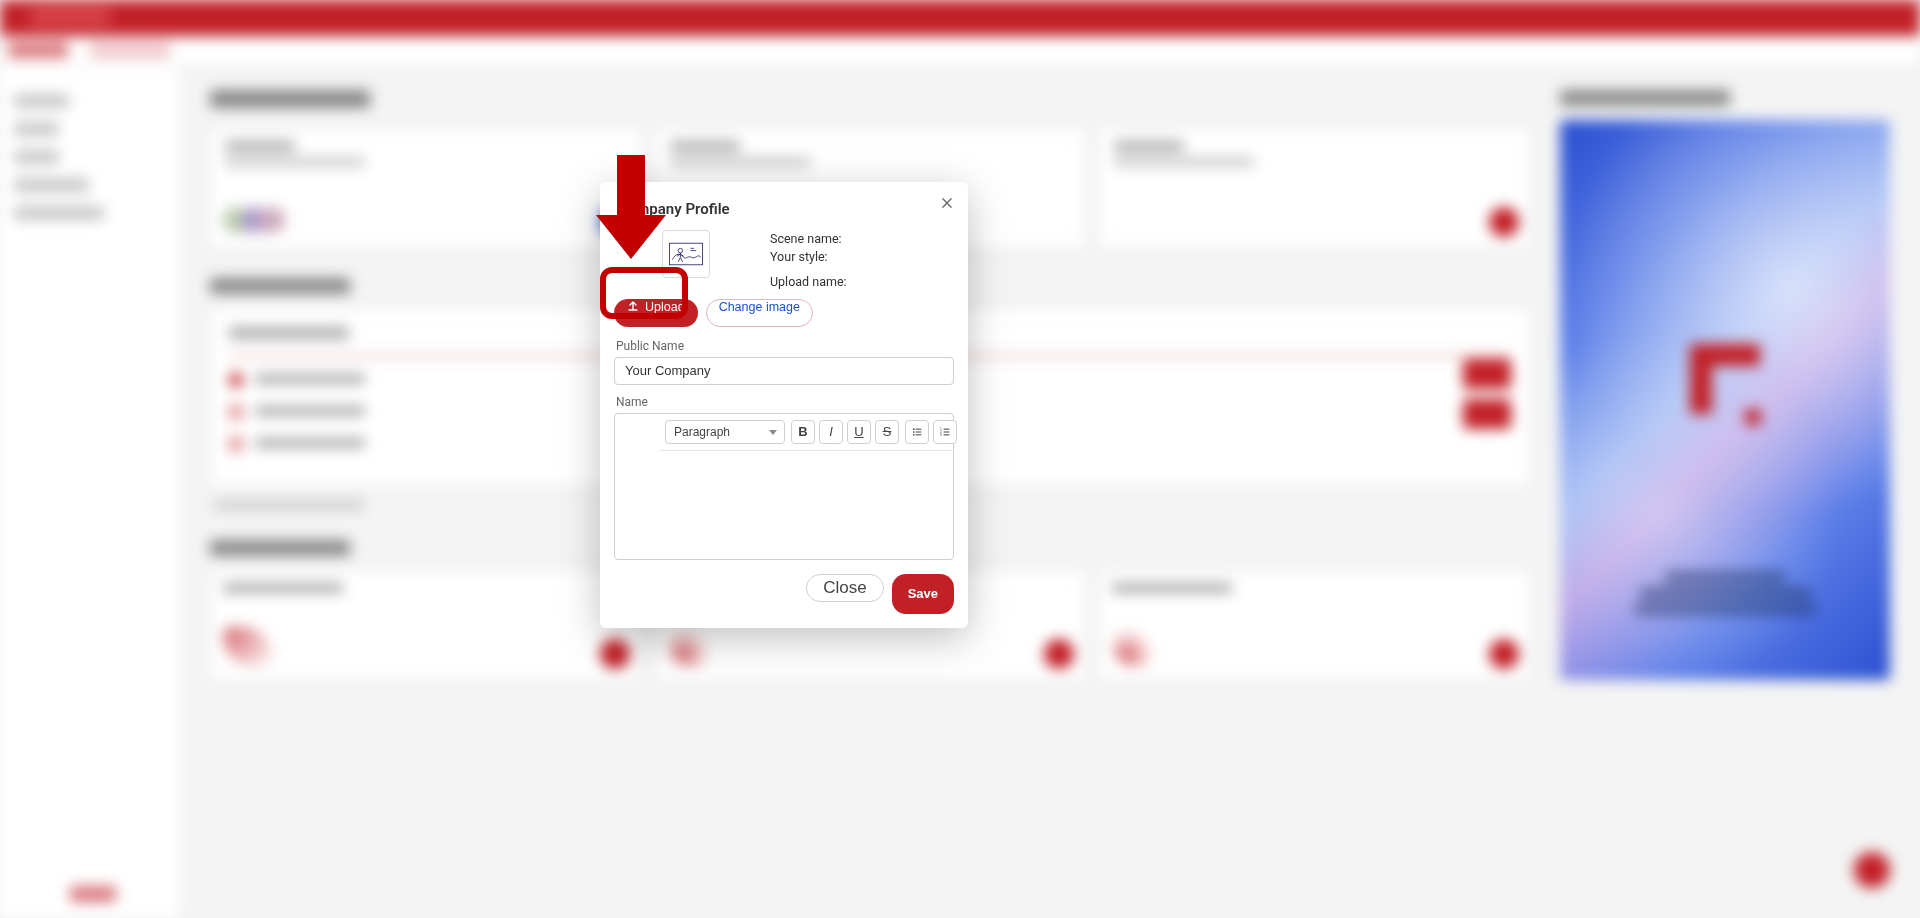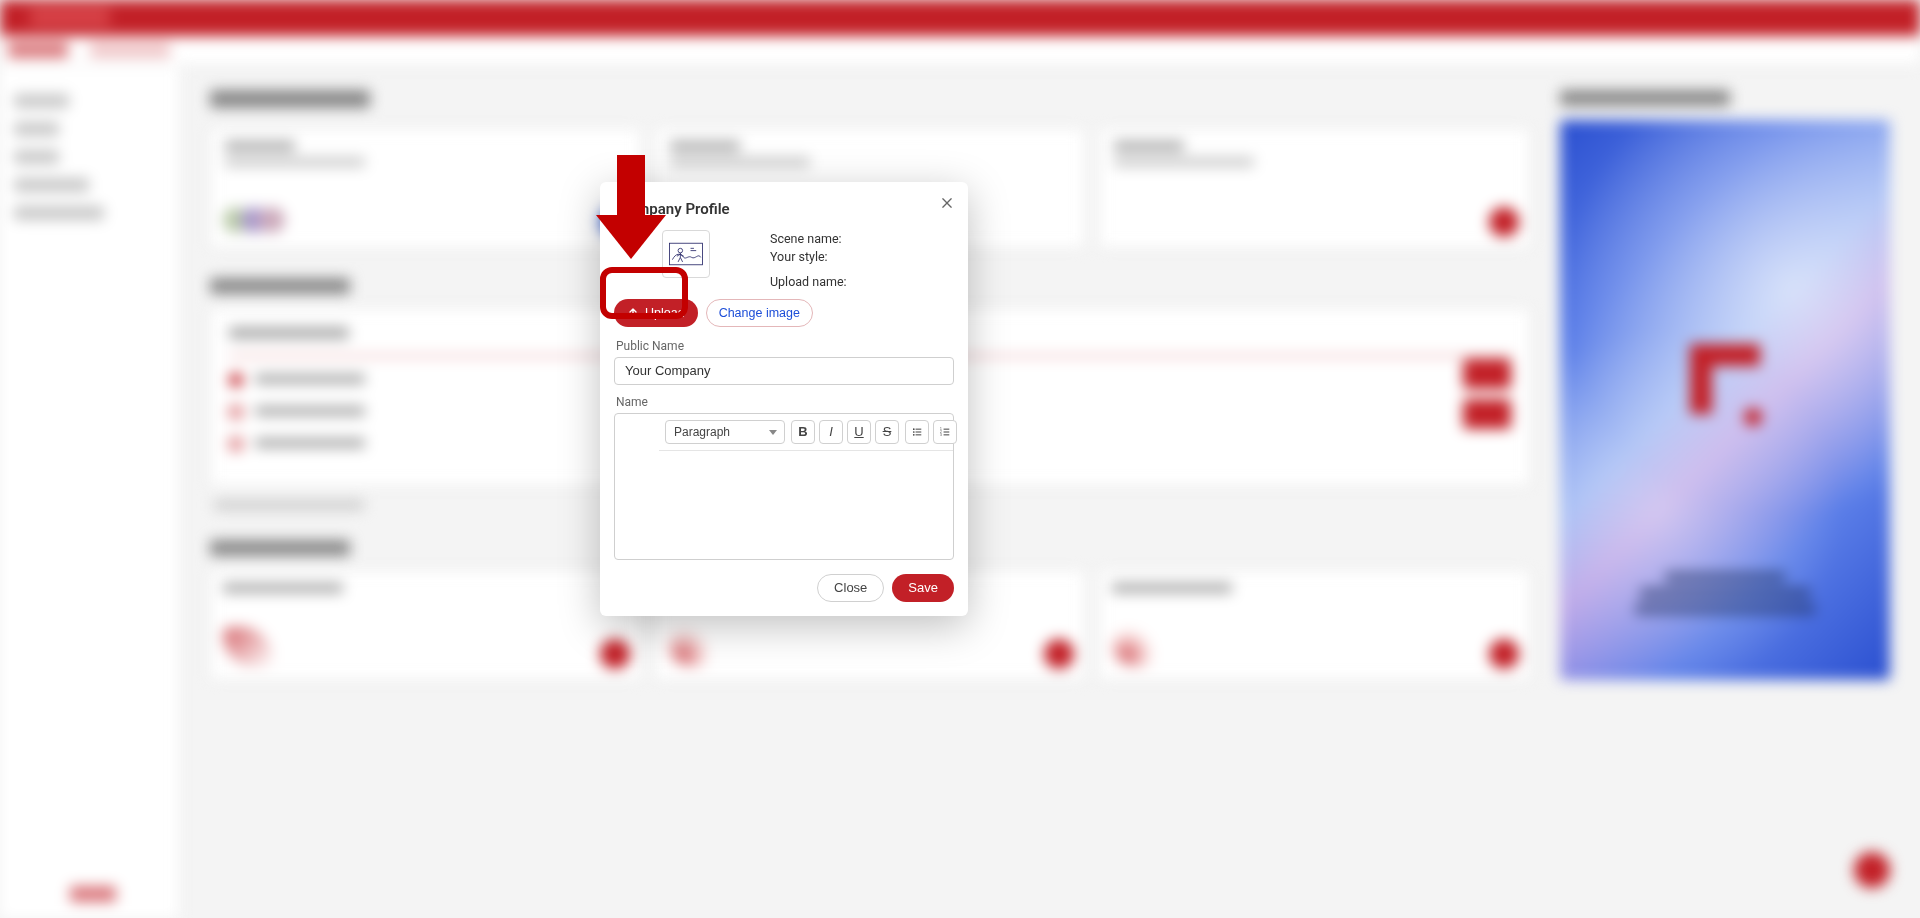--- a/index.html
+++ b/index.html
@@ -72,36 +72,36 @@
   
   .overlay{position:absolute;inset:0;}
   .modal{position:absolute;left:600px;top:182px;width:368px;background:#fff;border-radius:6px;box-shadow:0 10px 40px rgba(0,0,0,.25);padding:18px 14px 14px;font-size:13px;color:#333;}
   .modal-title{font-size:15px;font-weight:600;margin-bottom:12px;padding-left:4px;}
   .modal-close{position:absolute;top:10px;right:10px;width:22px;height:22px;display:flex;align-items:center;justify-content:center;border:none;background:transparent;cursor:pointer;color:#666;font-size:16px;}
   .modal-top{display:flex;gap:60px;align-items:flex-start;margin-bottom:8px;}
   .thumb{width:48px;height:48px;border:1px solid #d9d9d9;border-radius:4px;margin-left:48px;display:flex;align-items:center;justify-content:center;background:#fff;}
   .thumb svg{width:34px;height:26px;}
   .meta{font-size:12.5px;line-height:1.4;color:#333;}
   .upload-row{display:flex;gap:8px;align-items:center;margin:6px 0 12px;}
-  .btn{display:inline-flex;align-items:center;gap:6px;height:28px;padding:0 12px;border-radius:14px;font-size:12.5px;cursor:pointer;border:1px solid transparent;}
+  .btn{display:inline-flex;align-items:flex-start;gap:6px;height:28px;padding:0 12px;border-radius:14px;font-size:12.5px;cursor:pointer;border:1px solid transparent;}
   .btn-primary{background:#c22027;color:#fff;}
   .btn-outline{background:#fff;color:#1d4ed8;border-color:#e4b7b9;}
   .label{font-size:12px;color:#666;margin:2px 0 4px 2px;}
   .input{width:100%;height:28px;border:1px solid #cfcfcf;border-radius:4px;padding:0 10px;font-size:13px;color:#333;outline:none;}
   .editor{border:1px solid #cfcfcf;border-radius:4px;margin-top:4px;padding-left:44px;}
   .toolbar{display:flex;gap:6px;padding:6px;border-bottom:1px solid #e5e5e5;}
   .format-select{height:24px;min-width:120px;border:1px solid #d0d0d0;border-radius:4px;background:#fff;font-size:12px;color:#444;padding:0 22px 0 8px;appearance:none;position:relative;cursor:pointer;}
   .select-wrap{position:relative;display:inline-block;}
   .select-wrap::after{content:"";position:absolute;right:8px;top:10px;border-left:4px solid transparent;border-right:4px solid transparent;border-top:5px solid #888;}
   .tbtn{width:24px;height:24px;border:1px solid #d0d0d0;border-radius:4px;background:#fff;display:flex;align-items:center;justify-content:center;color:#444;cursor:pointer;font-size:13px;}
   .tgroup{display:flex;gap:4px;}
   .editor-body{height:108px;}
   .modal-actions{display:flex;justify-content:flex-end;gap:8px;margin-top:14px;}
-  .btn-save{background:#c22027;color:#fff;border:none;height:28px;padding:0 16px;border-radius:14px;font-size:13px;cursor:pointer;}
-  .btn-close{background:#fff;color:#444;border:1px solid #d0d0d0;height:28px;padding:0 16px;border-radius:14px;font-size:13px;cursor:pointer;}
+  .btn-save{background:#c22027;color:#fff;border:none;height:40px;padding:0 16px;border-radius:14px;font-size:13px;cursor:pointer;font-weight:bold;}
+  .btn-close{background:#fff;color:#444;border:1px solid #d0d0d0;height:28px;padding:0 16px;border-radius:14px;font-size:17px;cursor:pointer;}
 
   
   .anno-arrow{position:absolute;left:596px;top:155px;width:70px;height:108px;}
   .anno-arrow .shaft{position:absolute;left:21px;top:0;width:28px;height:64px;background:#c30000;}
   .anno-arrow .head{position:absolute;left:0;top:60px;width:0;height:0;border-left:35px solid transparent;border-right:35px solid transparent;border-top:44px solid #c30000;}
   .anno-box{position:absolute;left:600px;top:267px;width:88px;height:52px;border:6px solid #c30000;border-radius:12px;pointer-events:none;}
 </style>
 </head>
 <body>
 

